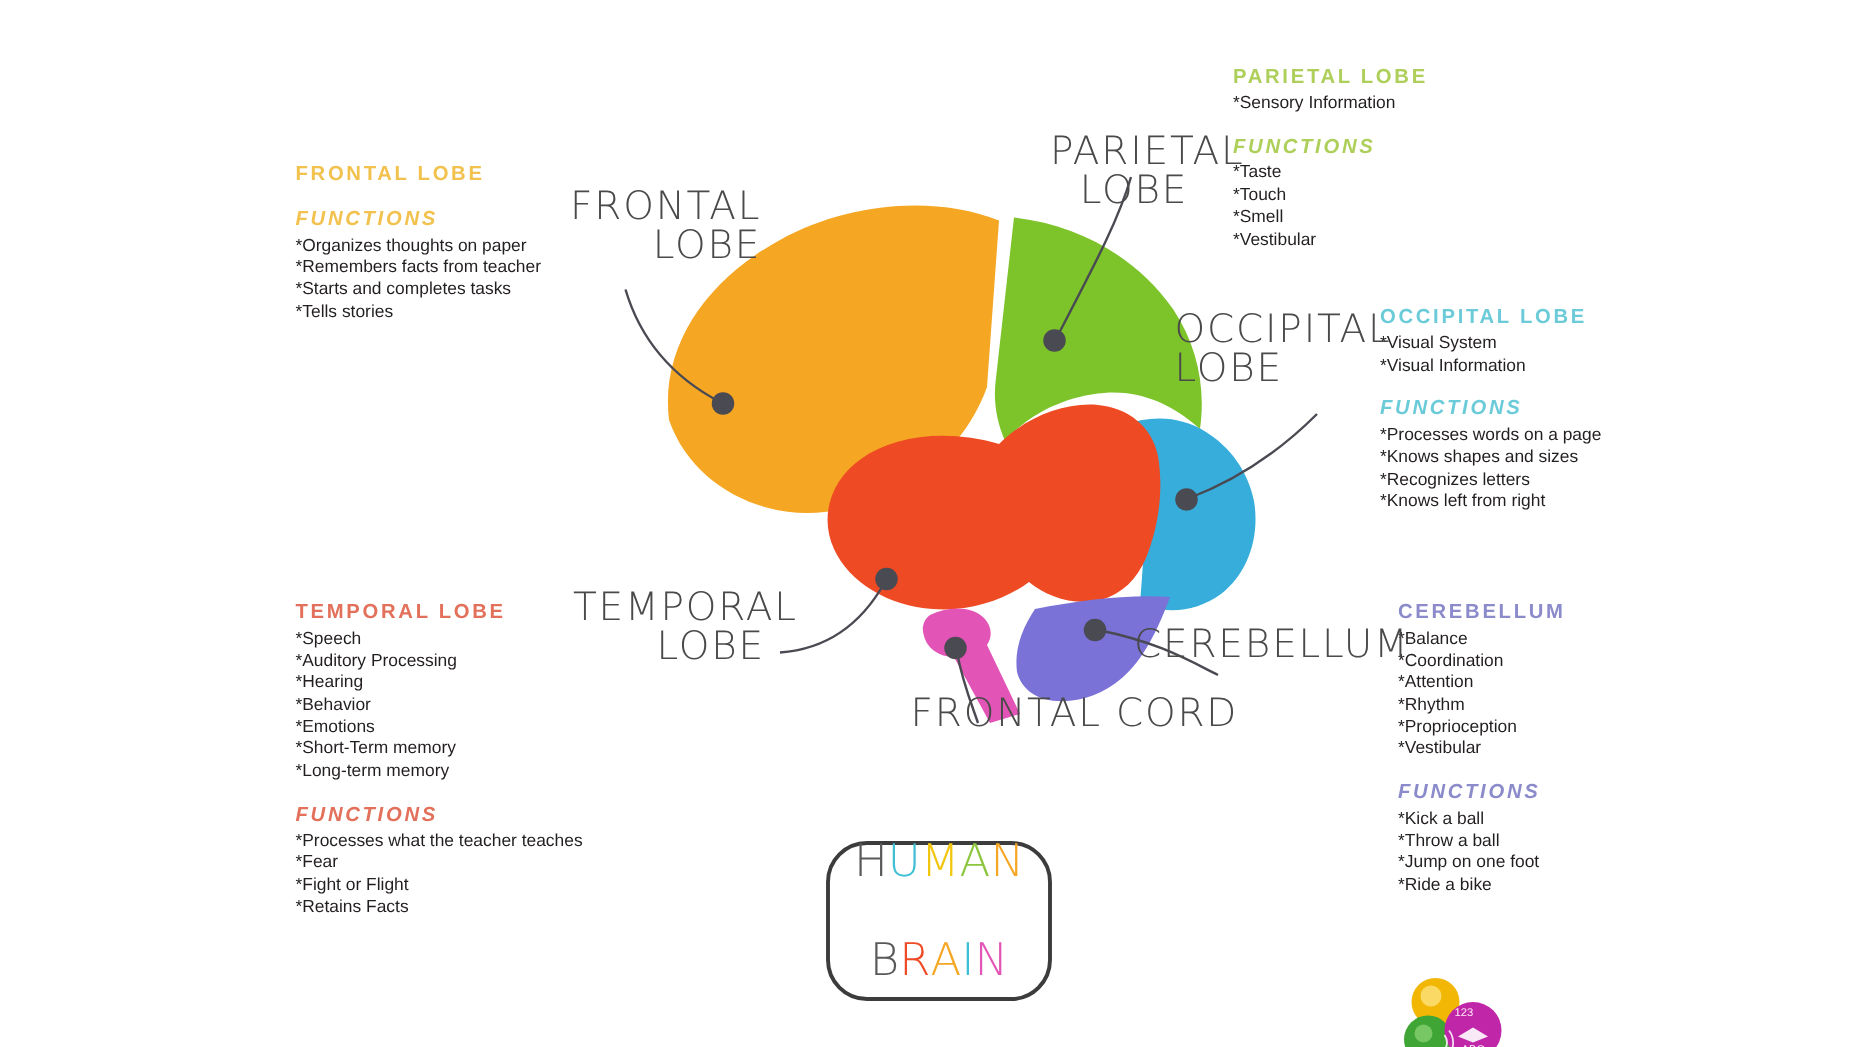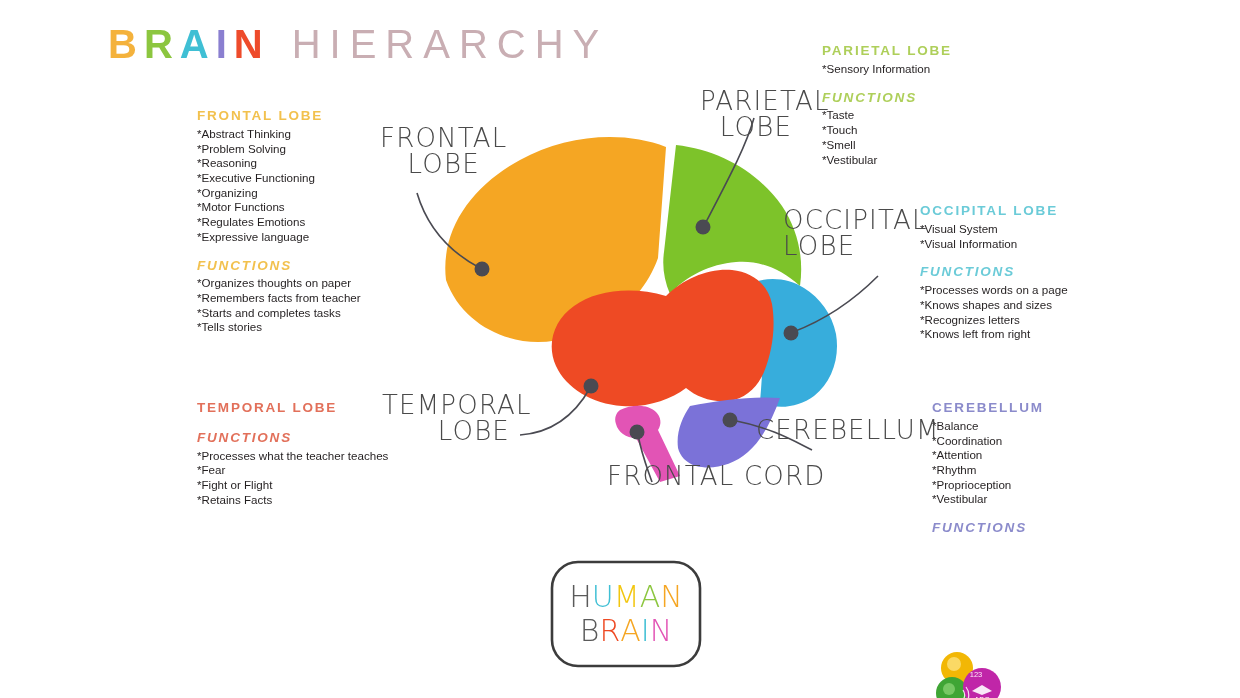--- a/index.html
+++ b/index.html
@@ -43,68 +43,64 @@
     font-size:26px;
     letter-spacing:1.2px;
     color:#4a4a4a;
     line-height:26px;
     white-space:pre-line;
   }
 
   
   #humanbrain { position:absolute; left:548px; top:558px; width:156px; height:112px; }
   #humanbrain .hb-text { position:absolute; left:0; top:0; width:156px; height:112px;
-    display:flex; flex-direction:column; align-items:center; justify-content:center; }
+    display:flex; flex-direction:column; align-items:center; justify-content:flex-start;gap:32px; }
   #humanbrain .hb-line { font-family:"DejaVu Sans", sans-serif; font-weight:300;
     font-size:30px; letter-spacing:0px; line-height:34px; white-space:nowrap; }
   #humanbrain .hb-line span { display:inline-block; }
 
   
   #logo { position:absolute; left:930px; top:622px; width:250px; height:62px;margin-top:28px; }
   #logo .logo-text { position:absolute; left:78px; top:6px; }
   #logo .logo-name { font-family:"Liberation Serif", serif; font-size:25px;
     letter-spacing:1.2px; color:#1a1a1a; line-height:27px; white-space:nowrap; }
   #logo .logo-tag { font-family:"Liberation Serif", serif; font-size:15.5px;
     font-style:italic; color:#1a1a1a; line-height:18px; white-space:nowrap;
     text-align:center; }
 
   svg { display:block; }
 </style>
 </head>
 <body>
 
 <div class="stage">
 
-  <div id="title">
-    <span class="brain-word"><span style="color: rgb(244, 178, 60);">B</span><span style="color: rgb(140, 198, 63);">R</span><span style="color: rgb(63, 191, 212);">A</span><span style="color: rgb(138, 127, 208);">I</span><span style="color: rgb(238, 75, 43);">N</span></span><span class="hier-word" style="color: rgb(201, 174, 179);">HIERARCHY</span>
-  </div>
 
   <div class="info" style="left:197px; top:108px;">
     <h3 style="color: rgb(242, 193, 78);">FRONTAL LOBE</h3>
-    <ul>
-        <li>*Abstract Thinking</li>
-        <li>*Problem Solving</li>
-        <li>*Reasoning</li>
-        <li>*Executive Functioning</li>
-        <li>*Organizing</li>
-        <li>*Motor Functions</li>
-        <li>*Regulates Emotions</li>
-        <li>*Expressive language</li>
-      </ul>
     <h3 class="sub" style="color: rgb(242, 193, 78);">FUNCTIONS</h3>
     <ul>
         <li>*Organizes thoughts on paper</li>
         <li>*Remembers facts from teacher</li>
         <li>*Starts and completes tasks</li>
         <li>*Tells stories</li>
       </ul>
   </div>
 
   <div class="info" style="left:197px; top:400px;">
     <h3 style="color: rgb(226, 112, 90);">TEMPORAL LOBE</h3>
+    <ul>
+        <li>*Speech</li>
+        <li>*Auditory Processing</li>
+        <li>*Hearing</li>
+        <li>*Behavior</li>
+        <li>*Emotions</li>
+        <li>*Short-Term memory</li>
+        <li>*Long-term memory</li>
+      </ul>
     <h3 class="sub" style="color: rgb(226, 112, 90);">FUNCTIONS</h3>
     <ul>
         <li>*Processes what the teacher teaches</li>
         <li>*Fear</li>
         <li>*Fight or Flight</li>
         <li>*Retains Facts</li>
       </ul>
   </div>
 
   <div class="info" style="left:822px; top:43px;">
@@ -140,20 +136,26 @@
     <h3 style="color: rgb(139, 139, 203);">CEREBELLUM</h3>
     <ul>
         <li>*Balance</li>
         <li>*Coordination</li>
         <li>*Attention</li>
         <li>*Rhythm</li>
         <li>*Proprioception</li>
         <li>*Vestibular</li>
       </ul>
     <h3 class="sub" style="color: rgb(139, 139, 203);">FUNCTIONS</h3>
+    <ul>
+        <li>*Kick a ball</li>
+        <li>*Throw a ball</li>
+        <li>*Jump on one foot</li>
+        <li>*Ride a bike</li>
+      </ul>
   </div>
 
   <svg id="brain-diagram" width="560" height="430" viewBox="0 0 560 430" style="position:absolute; left:380px; top:90px;">
 
     <g stroke="#ffffff" stroke-width="9" stroke-linejoin="round">
 
       <path id="rg-frontal" d="M 66 190
            C 60 140, 92 96, 140 70
            C 185 45, 243 40, 286 57
            L 278 168
@@ -225,21 +227,21 @@
     <g fill="#4A4A52">
       <circle cx="102" cy="179" r="7.5"></circle>
       <circle cx="323" cy="137" r="7.5"></circle>
       <circle cx="411" cy="243" r="7.5"></circle>
       <circle cx="211" cy="296" r="7.5"></circle>
       <circle cx="350" cy="330" r="7.5"></circle>
       <circle cx="257" cy="342" r="7.5"></circle>
     </g>
   </svg>
 
-  <div class="hand" style="left:380px; top:125px; text-align:center;">FRONTAL
+  <div class="hand" style="left:380px; top:125px; text-align:right;">FRONTAL
 LOBE</div>
 
   <div class="hand" style="left:700px; top:88px; text-align:center; width:112px;">PARIETAL
 LOBE</div>
 
   <div class="hand" style="left:783px; top:207px; text-align:left; width:118px;">OCCIPITAL
 LOBE</div>
 
   <div class="hand" style="left:382px; top:392px; text-align:right; width:128px;">TEMPORAL
 LOBE</div>

